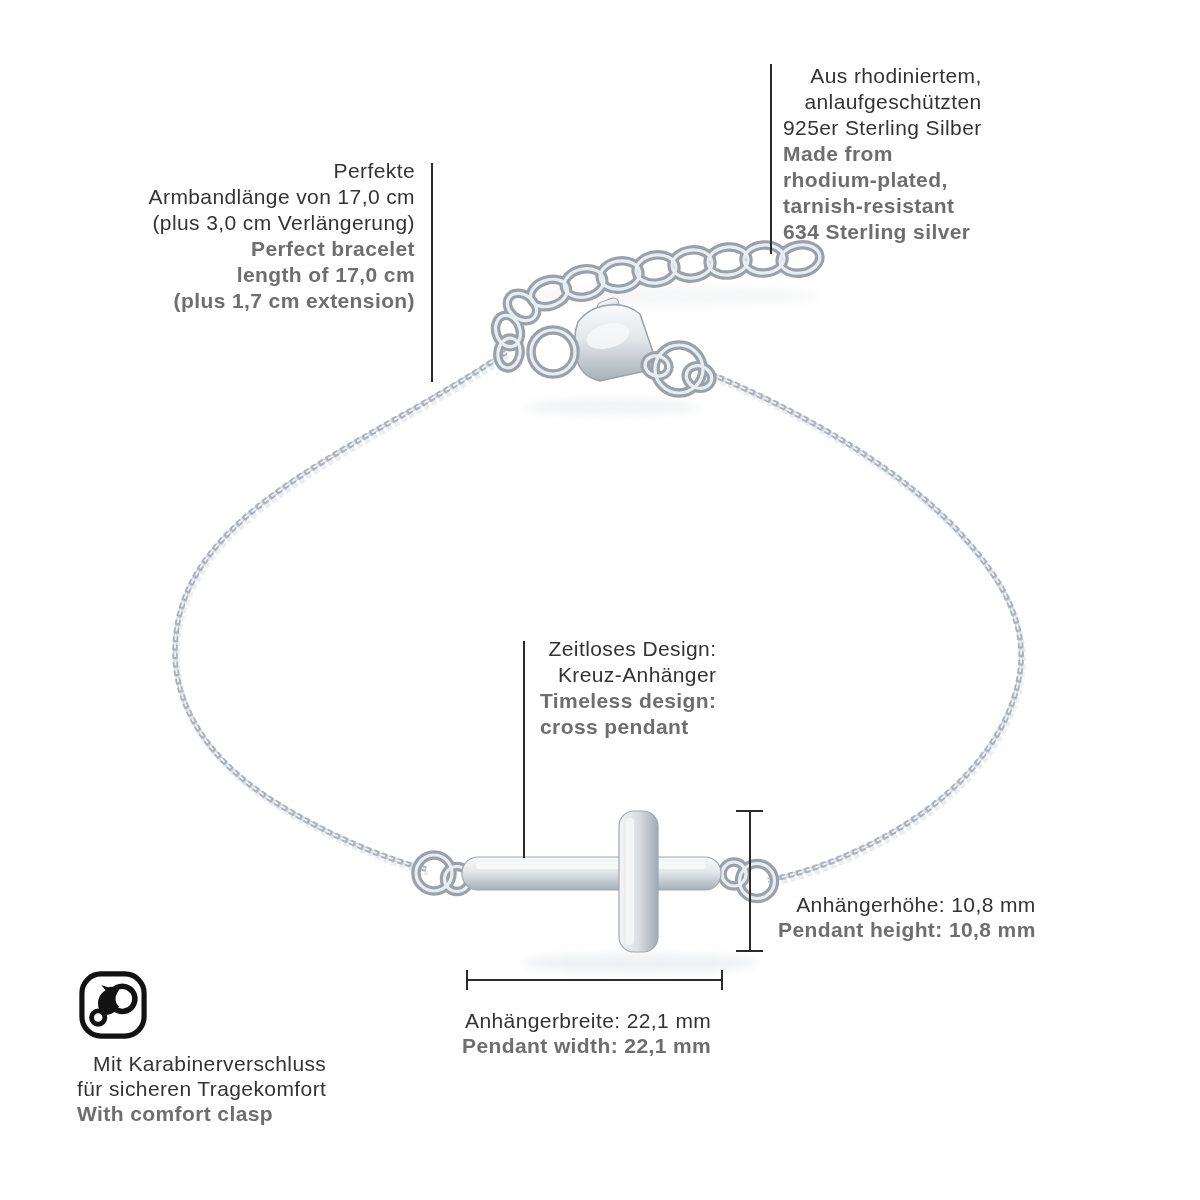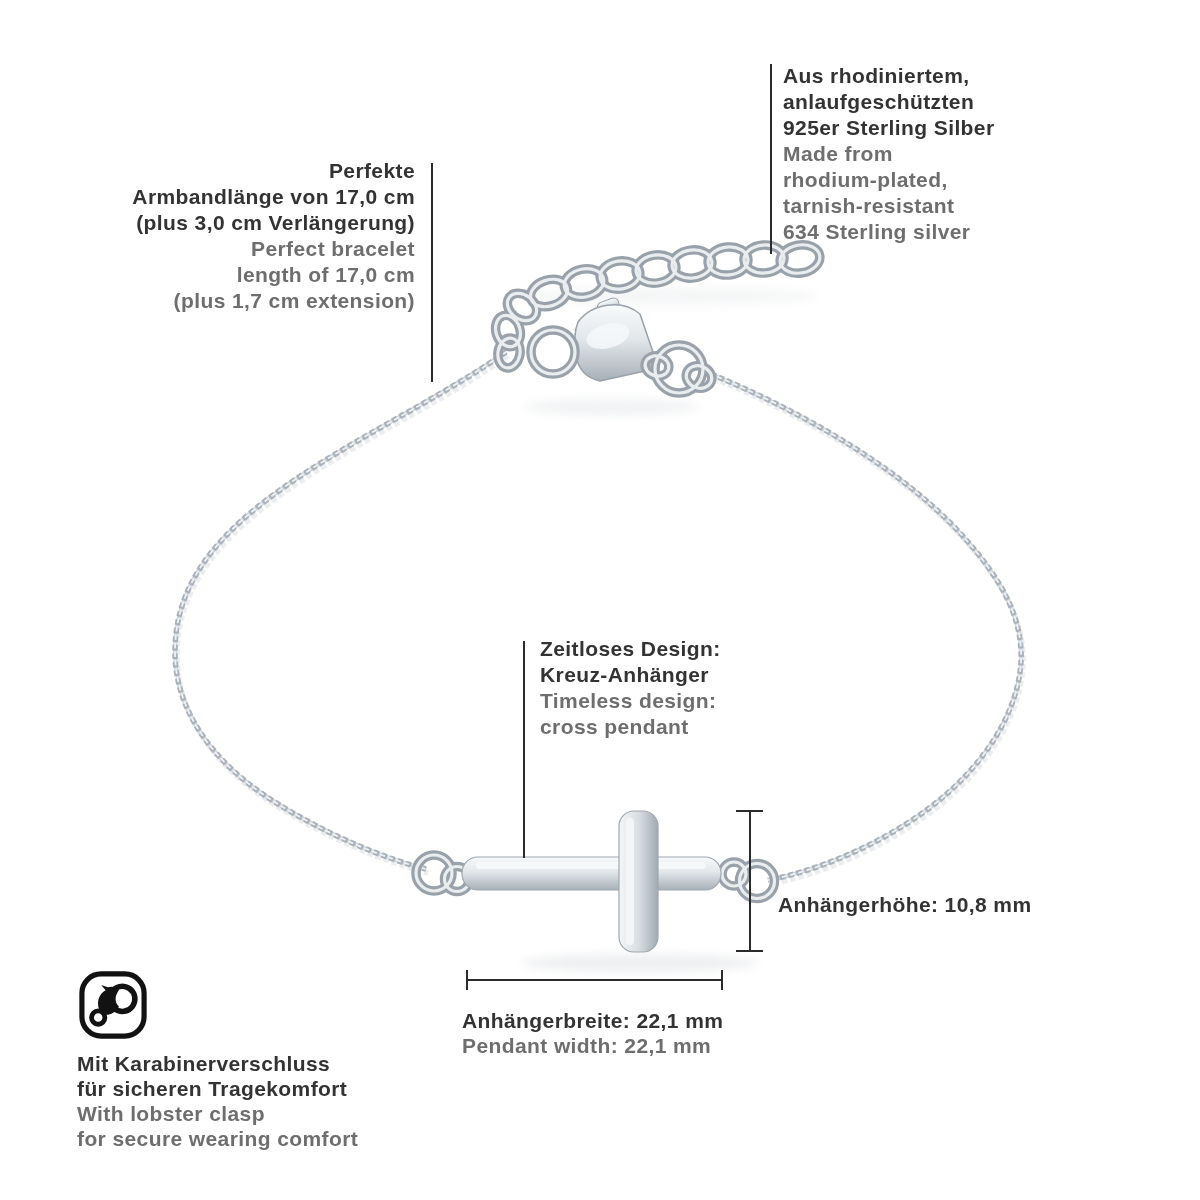--- a/index.html
+++ b/index.html
@@ -10,21 +10,21 @@
     --icon-black:#121212;
     --background:#ffffff;
   }
   html,body{margin:0;padding:0;background:var(--background);}
   .canvas{
     position:relative;width:1200px;height:1200px;background:var(--background);
     font-family:"Liberation Sans","DejaVu Sans",sans-serif;overflow:hidden;
   }
   .art{position:absolute;left:0;top:0;width:1200px;height:1200px;}
   .block{position:absolute;font-size:21px;line-height:26px;letter-spacing:0.4px;white-space:nowrap;}
-  .block .de{color:var(--text-de);font-weight:700;}
+  .block .de{color:var(--text-de);font-weight:400;text-align:right;}
   .block .en{color:var(--text-en);font-weight:700;}
   .right{text-align:right;}
   .vline{position:absolute;width:2px;background:var(--annotation-line);}
   .hline{position:absolute;height:2px;background:var(--annotation-line);}
   .badge{position:absolute;left:76px;top:968px;width:74px;height:74px;}
 </style>
 </head>
 <body>
 
 <div class="canvas">
@@ -144,36 +144,36 @@
     <div class="en">Timeless design:</div>
     <div class="en">cross pendant</div>
   </div>
   <div class="vline" style="left:523px;top:641px;height:217px"></div>
 
   <div class="vline" style="left:749px;top:811px;height:140px"></div>
   <div class="hline" style="left:736px;top:810px;width:27px"></div>
   <div class="hline" style="left:736px;top:950px;width:27px"></div>
   <div class="block" style="left:778px;top:892px;line-height:25px">
     <div class="de">Anhängerhöhe: 10,8 mm</div>
+    <div class="en">Pendant height: 10,8 mm</div>
   </div>
 
   <div class="hline" style="left:466px;top:979px;width:257px"></div>
   <div class="vline" style="left:466px;top:970px;height:20px"></div>
   <div class="vline" style="left:721px;top:970px;height:20px"></div>
   <div class="block" style="left:462px;top:1008px;line-height:25px">
     <div class="de">Anhängerbreite: 22,1 mm</div>
     <div class="en">Pendant width: 22,1 mm</div>
   </div>
 
   <svg class="badge" viewBox="0 0 100 100" aria-hidden="true">
     <rect x="8" y="8" width="84" height="84" rx="26" fill="none" stroke="var(--icon-black)" stroke-width="7"></rect>
     <circle cx="30" cy="67" r="9" fill="none" stroke="var(--icon-black)" stroke-width="6.5"></circle>
     <path d="M34,62 C26,48 30,36 40,30 L34,23 L43,26 C49,24 55,26 58,30 C52,38 52,46 58,52 C54,60 44,66 34,62 Z" fill="var(--icon-black)"></path>
     <path d="M48,33 A17,17 0 1 1 52,55" fill="none" stroke="var(--icon-black)" stroke-width="7.5" stroke-linecap="round"></path>
   </svg>
   <div class="block" style="left:77px;top:1051px;line-height:25px">
     <div class="de">Mit Karabinerverschluss</div>
     <div class="de">für sicheren Tragekomfort</div>
-    <div class="en">With lobster clasp</div>
-    <div class="en">for secure wearing comfort</div>
+    <div class="en">With comfort clasp</div>
   </div>
 
 </div>
 
 </body></html>

